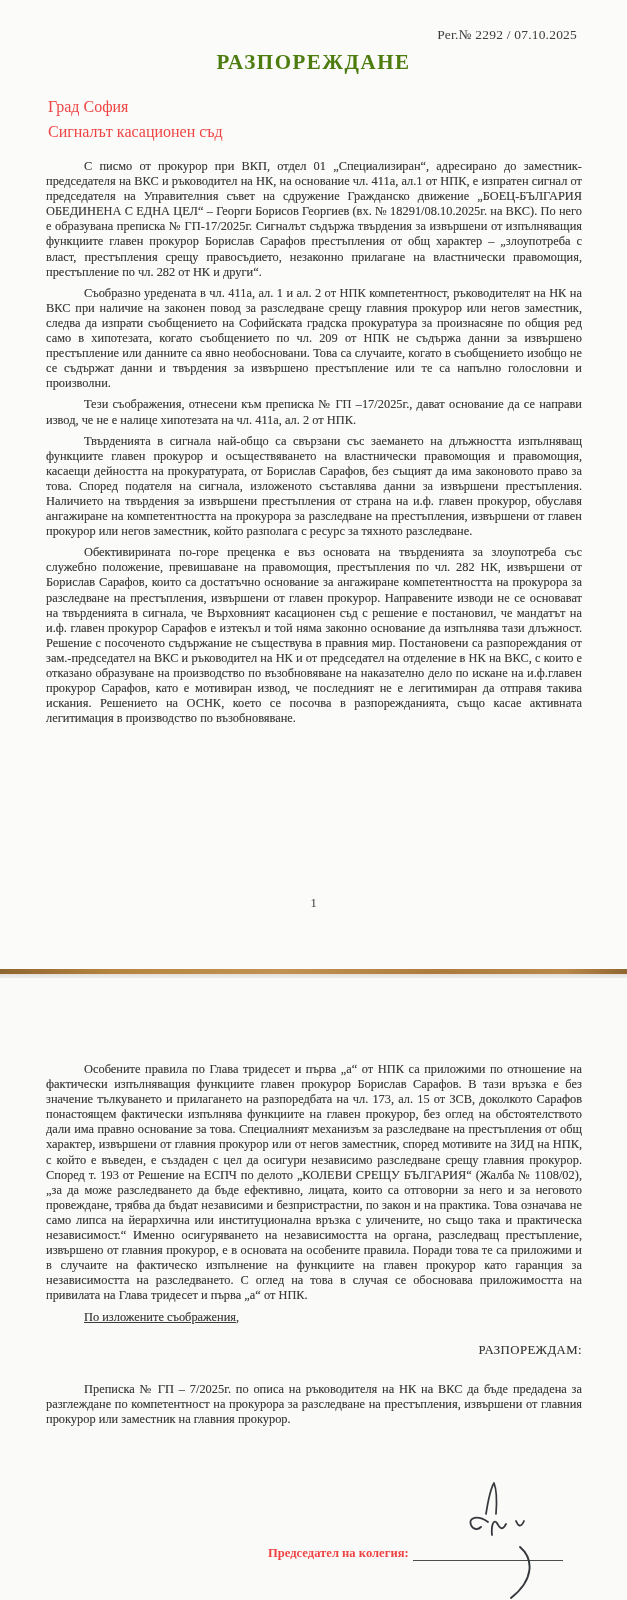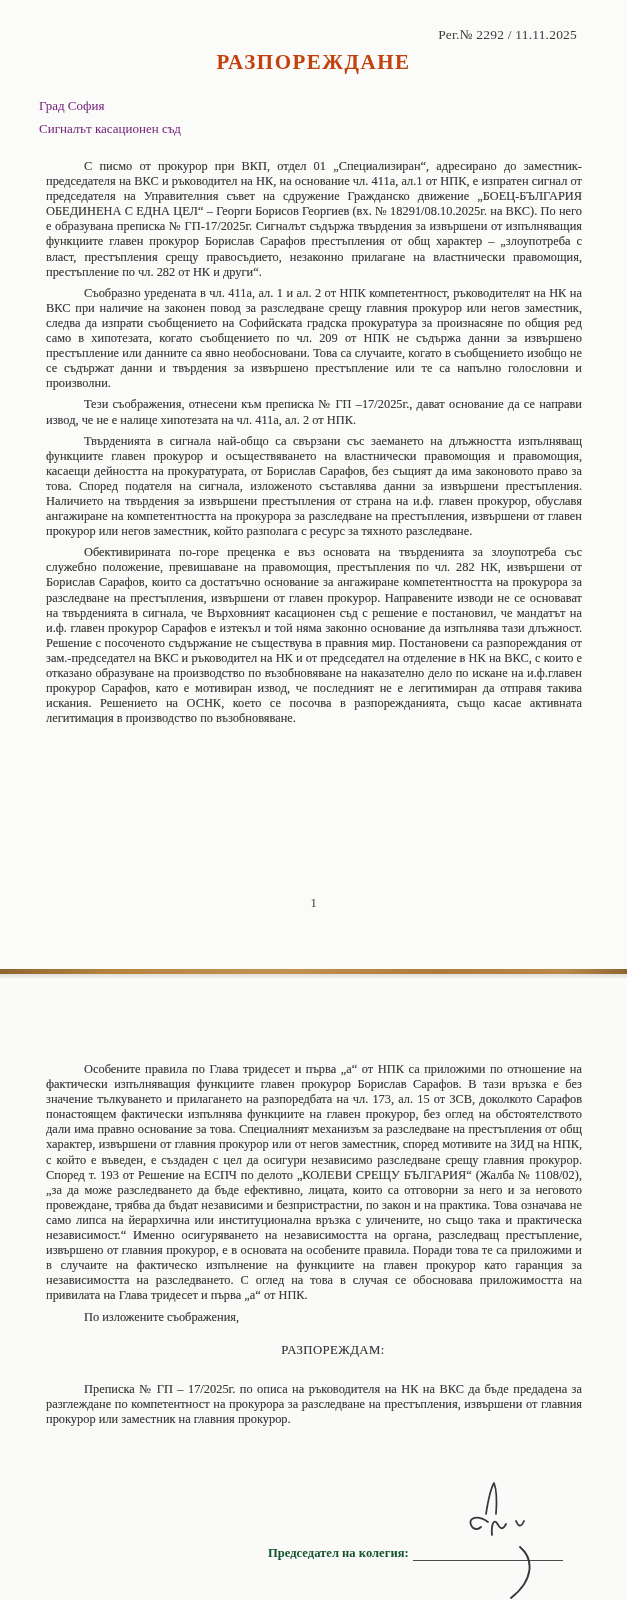--- a/index.html
+++ b/index.html
@@ -22,66 +22,66 @@
     position:absolute;left:0;top:974px;width:627px;height:9px;
     background:linear-gradient(180deg,#e3e1dd 0%,#efeeec 45%,#fafaf8 100%);
   }
 
   .reg-line{
     position:absolute;top:27px;right:50px;
     font-size:13.5px;color:#3c3c3c;letter-spacing:.2px;
   }
   .doc-title{
     position:absolute;top:50px;left:0;width:627px;text-align:center;
-    font-size:21px;font-weight:bold;letter-spacing:1.5px;color:#c2410c;
+    font-size:21px;font-weight:bold;letter-spacing:1.5px;color:#4d7c0f;
   }
-  .city-block{position:absolute;top:98px;left:39px;font-size:13px;color:#701a75;}
+  .city-block{position:absolute;top:98px;left:48px;font-size:16px;color:#ef4444;}
   .city-block div{margin-bottom:7px;}
 
   .body-text{
     position:absolute;left:46px;width:536px;
     font-size:12.4px;line-height:15.1px;text-align:justify;color:#3b3b3b;
     text-shadow:0 0 .4px rgba(70,70,70,.45);
   }
   .body-text p{margin:0 0 6px 0;text-indent:38px;}
   #p1-text{top:159px;}
   #p2-text{top:1062px;}
 
   .page-number{
     position:absolute;top:896px;left:0;width:627px;text-align:center;
     font-size:12.5px;color:#3b3b3b;
   }
 
-  .closing-intro{margin-top:10px;}
+  .closing-intro{margin-top:10px;text-decoration:underline;}
   .order-heading{
-    text-align:center;text-indent:0;
+    text-align:right;text-indent:0;
     margin:18px 0 24px 0 !important;
     font-size:12.8px;letter-spacing:.4px;color:#373737;
   }
 
   .signature-row{
     position:absolute;top:1545px;left:268px;
     display:flex;align-items:flex-end;
-    font-size:12.6px;color:#14532d;
+    font-size:12.6px;color:#ef4444;
   }
   .signature-label{font-weight:bold;white-space:nowrap;}
   .signature-line{
     display:inline-block;width:150px;height:15px;margin-left:4px;
     border-bottom:1.4px solid #4c4c4c;
   }
   .pen{position:absolute;pointer-events:none;}
   .pen path{fill:none;stroke-linecap:round;stroke-linejoin:round;}
 </style>
 </head>
 <body>
 
 <div class="screen">
 
   <div class="page1">
-    <div class="reg-line">Рег.№ 2292 / 11.11.2025</div>
+    <div class="reg-line">Рег.№ 2292 / 07.10.2025</div>
 
     <div class="doc-title">РАЗПОРЕЖДАНЕ</div>
 
     <div class="city-block">
       <div>Град София</div>
       <div>Сигналът касационен съд</div>
     </div>
 
     <div class="body-text" id="p1-text">
       <p>С писмо от прокурор при ВКП, отдел 01 „Специализиран“, адресирано до заместник-председателя на ВКС и ръководител на НК, на основание чл. 411а, ал.1 от НПК, е изпратен сигнал от председателя на Управителния съвет на сдружение Гражданско движение „БОЕЦ-БЪЛГАРИЯ ОБЕДИНЕНА С ЕДНА ЦЕЛ“ – Георги Борисов Георгиев (вх. № 18291/08.10.2025г. на ВКС). По него е образувана преписка № ГП-17/2025г. Сигналът съдържа твърдения за извършени от изпълняващия функциите главен прокурор Борислав Сарафов престъпления от общ характер – „злоупотреба с власт, престъпления срещу правосъдието, незаконно прилагане на властнически правомощия, престъпление по чл. 282 от НК и други“.</p>
@@ -96,21 +96,21 @@
 
   <div class="page-edge-line"></div>
   <div class="page-edge-shadow"></div>
 
   <div class="page2"></div>
 
   <div class="body-text" id="p2-text">
     <p>Особените правила по Глава тридесет и първа „а“ от НПК са приложими по отношение на фактически изпълняващия функциите главен прокурор Борислав Сарафов. В тази връзка е без значение тълкуването и прилагането на разпоредбата на чл. 173, ал. 15 от ЗСВ, доколкото Сарафов понастоящем фактически изпълнява функциите на главен прокурор, без оглед на обстоятелството дали има правно основание за това. Специалният механизъм за разследване на престъпления от общ характер, извършени от главния прокурор или от негов заместник, според мотивите на ЗИД на НПК, с който е въведен, е създаден с цел да осигури независимо разследване срещу главния прокурор. Според т. 193 от Решение на ЕСПЧ по делото „КОЛЕВИ СРЕЩУ БЪЛГАРИЯ“ (Жалба № 1108/02), „за да може разследването да бъде ефективно, лицата, които са отговорни за него и за неговото провеждане, трябва да бъдат независими и безпристрастни, по закон и на практика. Това означава не само липса на йерархична или институционална връзка с уличените, но също така и практическа независимост.“ Именно осигуряването на независимостта на органа, разследващ престъпление, извършено от главния прокурор, е в основата на особените правила. Поради това те са приложими и в случаите на фактическо изпълнение на функциите на главен прокурор като гаранция за независимостта на разследването. С оглед на това в случая се обосновава приложимостта на привилата на Глава тридесет и първа „а“ от НПК.</p>
     <p class="closing-intro">По изложените съображения,</p>
     <p class="order-heading">РАЗПОРЕЖДАМ:</p>
-    <p>Преписка № ГП – 17/2025г. по описа на ръководителя на НК на ВКС да бъде предадена за разглеждане по компетентност на прокурора за разследване на престъпления, извършени от главния прокурор или заместник на главния прокурор.</p>
+    <p>Преписка № ГП – 7/2025г. по описа на ръководителя на НК на ВКС да бъде предадена за разглеждане по компетентност на прокурора за разследване на престъпления, извършени от главния прокурор или заместник на главния прокурор.</p>
   </div>
 
   <div class="signature-row">
     <span class="signature-label">Председател на колегия:</span>
     <span class="signature-line"></span>
   </div>
 
   <svg class="pen" style="left:482px;top:1481px;" width="24" height="34" viewBox="0 0 24 34">
     <path d="M4,33 C6,20 9,7 12,2 C14,7 15,20 14,33" stroke="#34373c" stroke-width="1.7"></path>
   </svg>

